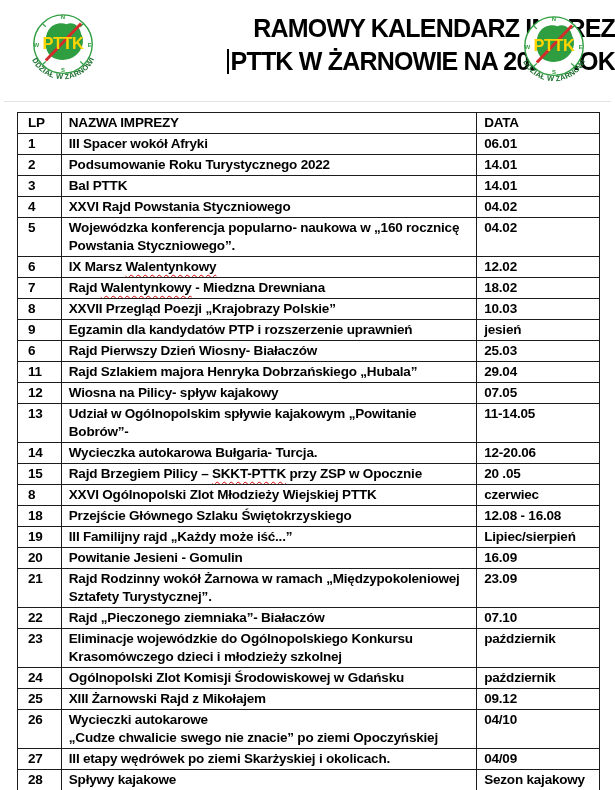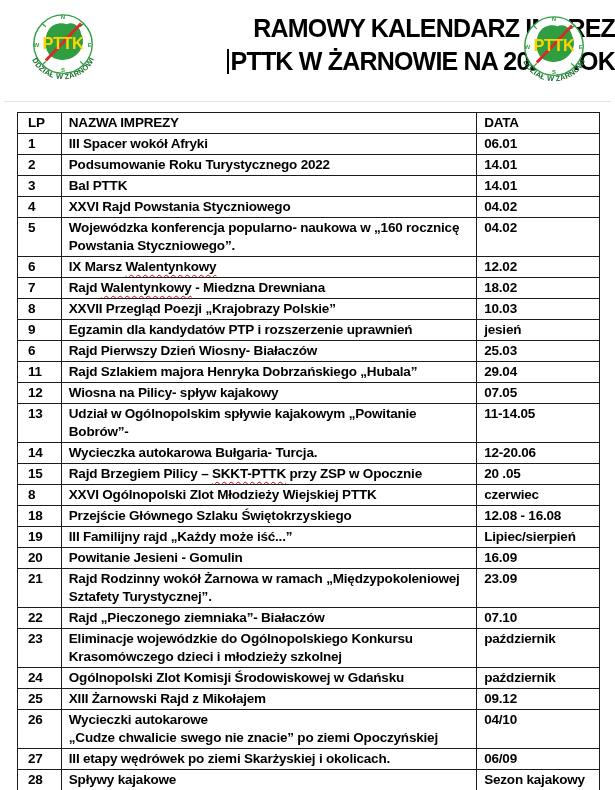--- a/index.html
+++ b/index.html
@@ -244,21 +244,21 @@
         <td class="col-date">09.12</td>
       </tr>
       <tr>
         <td class="col-lp">26</td>
         <td class="col-name">Wycieczki autokarowe<br>„Cudze chwalicie swego nie znacie” po ziemi Opoczyńskiej</td>
         <td class="col-date">04/10</td>
       </tr>
       <tr>
         <td class="col-lp">27</td>
         <td class="col-name">III etapy wędrówek po ziemi Skarżyskiej i okolicach.</td>
-        <td class="col-date">06/09</td>
+        <td class="col-date">04/09</td>
       </tr>
       <tr>
         <td class="col-lp">28</td>
         <td class="col-name">Spływy kajakowe</td>
         <td class="col-date">Sezon kajakowy</td>
       </tr>
     </tbody>
 </table>
 
 </body></html>

